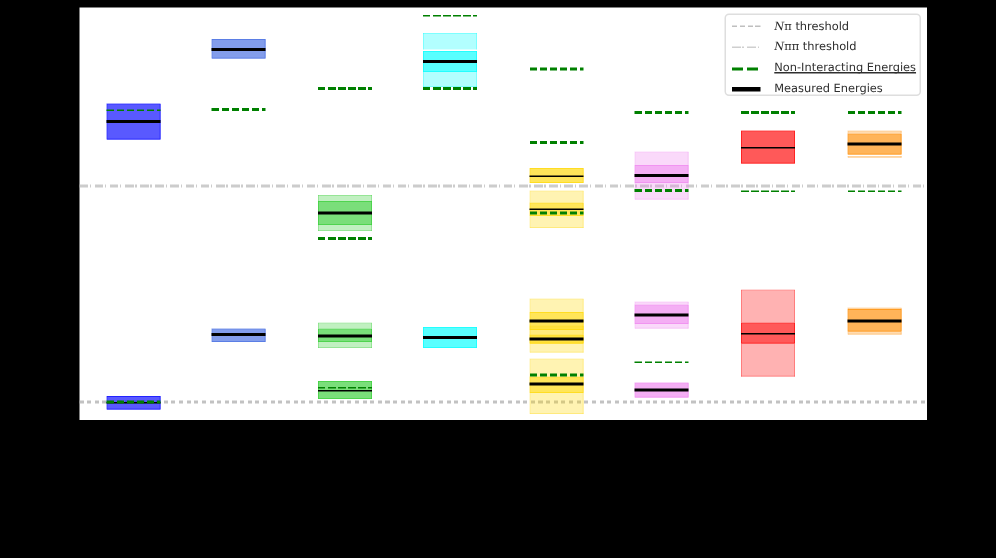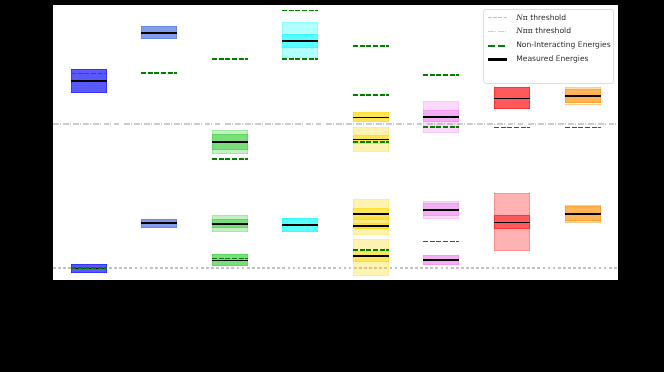--- a/index.html
+++ b/index.html
@@ -106,23 +106,23 @@
       <div class="band" style="left: 511.6px; width: 36.6px; top: 98.5px; height: 1.9px; background: rgba(255, 140, 0, 0.3); box-shadow: rgba(255, 140, 0, 0.4) 0.5px 0px 0px inset, rgba(255, 140, 0, 0.4) -0.5px 0px 0px inset, rgba(255, 140, 0, 0.4) 0px -0.5px 0px inset;"></div>
       <div class="band" style="left: 511.6px; width: 36.6px; top: 199.6px; height: 1.8px; background: rgba(255, 140, 0, 0.3); box-shadow: rgba(255, 140, 0, 0.4) 0.5px 0px 0px inset, rgba(255, 140, 0, 0.4) -0.5px 0px 0px inset, rgba(255, 140, 0, 0.4) 0px 0.5px 0px inset;"></div>
       <div class="band" style="left: 511.6px; width: 36.6px; top: 216px; height: 1.8px; background: rgba(255, 140, 0, 0.3); box-shadow: rgba(255, 140, 0, 0.4) 0.5px 0px 0px inset, rgba(255, 140, 0, 0.4) -0.5px 0px 0px inset, rgba(255, 140, 0, 0.4) 0px -0.5px 0px inset;"></div>
       <div class="band" style="left: 511.6px; width: 36.6px; top: 84.1px; height: 14.4px; background: rgba(255, 140, 0, 0.65); box-shadow: rgba(255, 140, 0, 0.8) 0px 0px 0px 0.5px inset;"></div>
       <div class="band" style="left: 511.6px; width: 36.6px; top: 201.4px; height: 14.6px; background: rgba(255, 140, 0, 0.65); box-shadow: rgba(255, 140, 0, 0.8) 0px 0px 0px 0.5px inset;"></div>
       <div class="mline" style="left: 511.6px; width: 36.6px; top: 90.25px; height: 1.75px;"></div>
       <div class="mline" style="left: 511.6px; width: 36.6px; top: 207.95px; height: 1.75px;"></div>
       <div class="nidash" style="left: 511.6px; width: 36.6px; top: 69.25px; height: 1.9px; background: repeating-linear-gradient(to right, rgb(0, 128, 0) 0px, rgb(0, 128, 0) 5px, transparent 5px, transparent 6.7px);"></div>
       <div class="nidash" style="left: 511.6px; width: 36.6px; top: 121.55px; height: 1.9px; background: repeating-linear-gradient(to right, rgb(0, 128, 0) 0px, rgb(0, 128, 0) 5px, transparent 5px, transparent 6.7px);"></div>
     </div>
-<div id="legend" style="left: 483px; top: 9px; width: 131px; height: 75px; background: rgb(255, 255, 255); border-color: rgb(222, 222, 222);">
+<div id="legend" style="left: 483px; top: 9px; width: 131px; height: 55px; background: rgb(255, 255, 255); border-color: rgb(222, 222, 222);">
       <div class="lgline" style="left: 3.6px; top: 6.9px; width: 19.5px; height: 1.3px; background: repeating-linear-gradient(to right, rgb(191, 191, 191) 0px, rgb(191, 191, 191) 3.6px, transparent 3.6px, transparent 5.2px);"></div>
       <div class="lgtxt" style="left: 32.2px; top: 2.5px; font-size: 7.6px; color: rgb(43, 43, 43);"><span class="mathit">N</span><span class="mathsym">π</span><span> threshold</span></div>
       <div class="lgline" style="left: 3.6px; top: 20.75px; width: 19.5px; height: 1.3px; background: repeating-linear-gradient(to right, rgb(207, 207, 207) 0px, rgb(207, 207, 207) 5.8px, transparent 5.8px, transparent 6.9px, rgb(207, 207, 207) 6.9px, rgb(207, 207, 207) 7.8px, transparent 7.8px, transparent 10.1px);"></div>
       <div class="lgtxt" style="left: 32.2px; top: 16.35px; font-size: 7.6px; color: rgb(43, 43, 43);"><span class="mathit">N</span><span class="mathsym">ππ</span><span> threshold</span></div>
       <div class="lgline" style="left: 3.6px; top: 34.6px; width: 19.5px; height: 2.2px; background: repeating-linear-gradient(to right, rgb(0, 128, 0) 0px, rgb(0, 128, 0) 7.5px, transparent 7.5px, transparent 9.8px);"></div>
-      <div class="lgtxt" style="left: 32.2px; top: 30.2px; font-size: 7.6px; color: rgb(48, 48, 48);">Non-Interacting Energies</div>
+      <div class="lgtxt" style="left: 32.2px; top: 30.2px; font-size: 7.6px; color: rgb(48, 48, 48); text-decoration: underline;">Non-Interacting Energies</div>
       <div class="lgline" style="left: 3.6px; top: 48.45px; width: 19.5px; height: 2.2px; background: rgb(0, 0, 0);"></div>
       <div class="lgtxt" style="left: 32.2px; top: 44.05px; font-size: 7.6px; color: rgb(48, 48, 48);">Measured Energies</div>
     </div>
   </div>
 
 </body></html>

